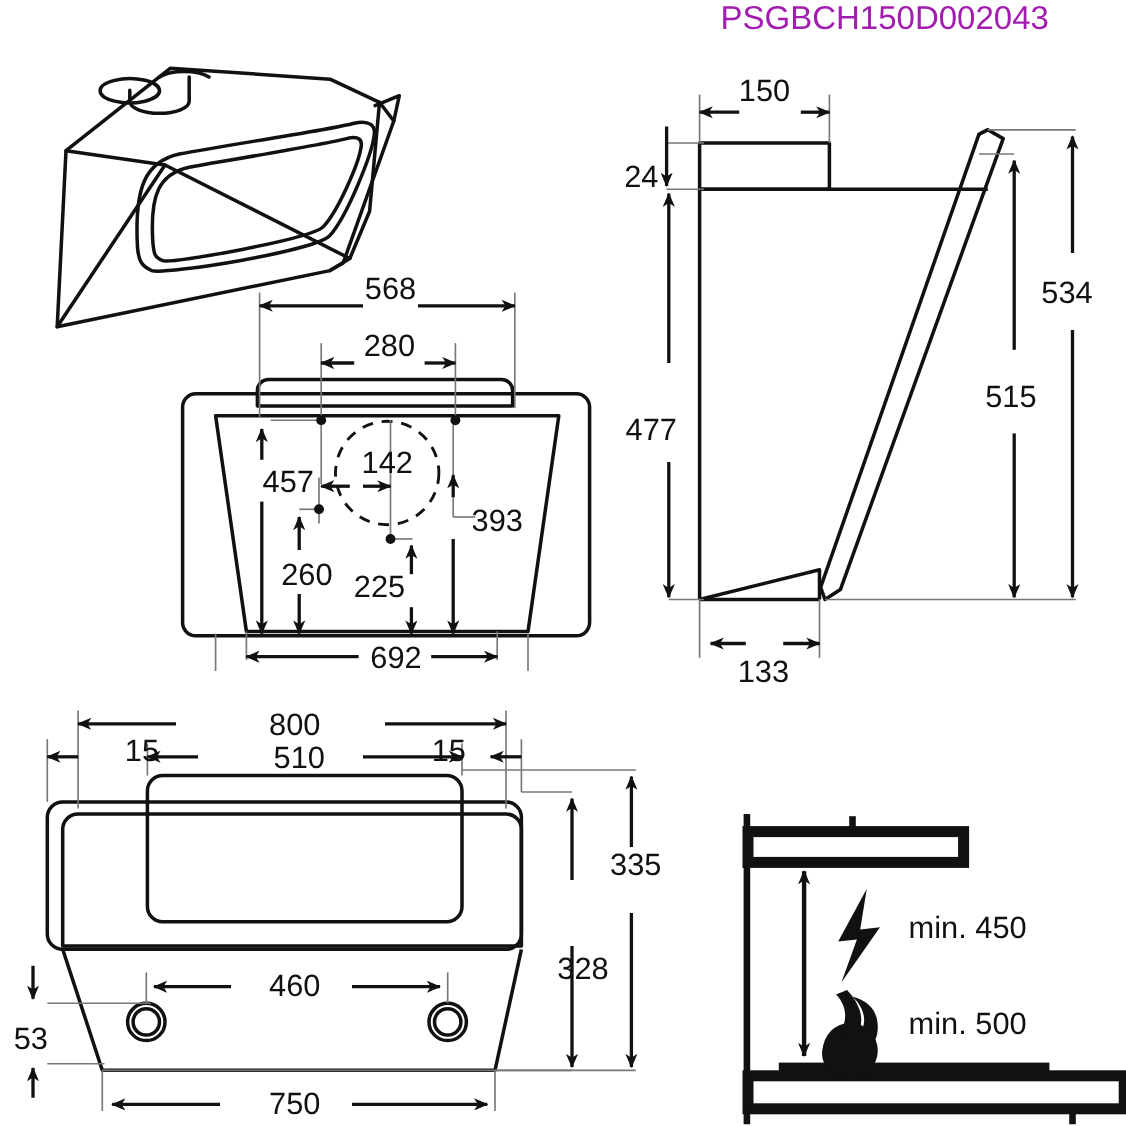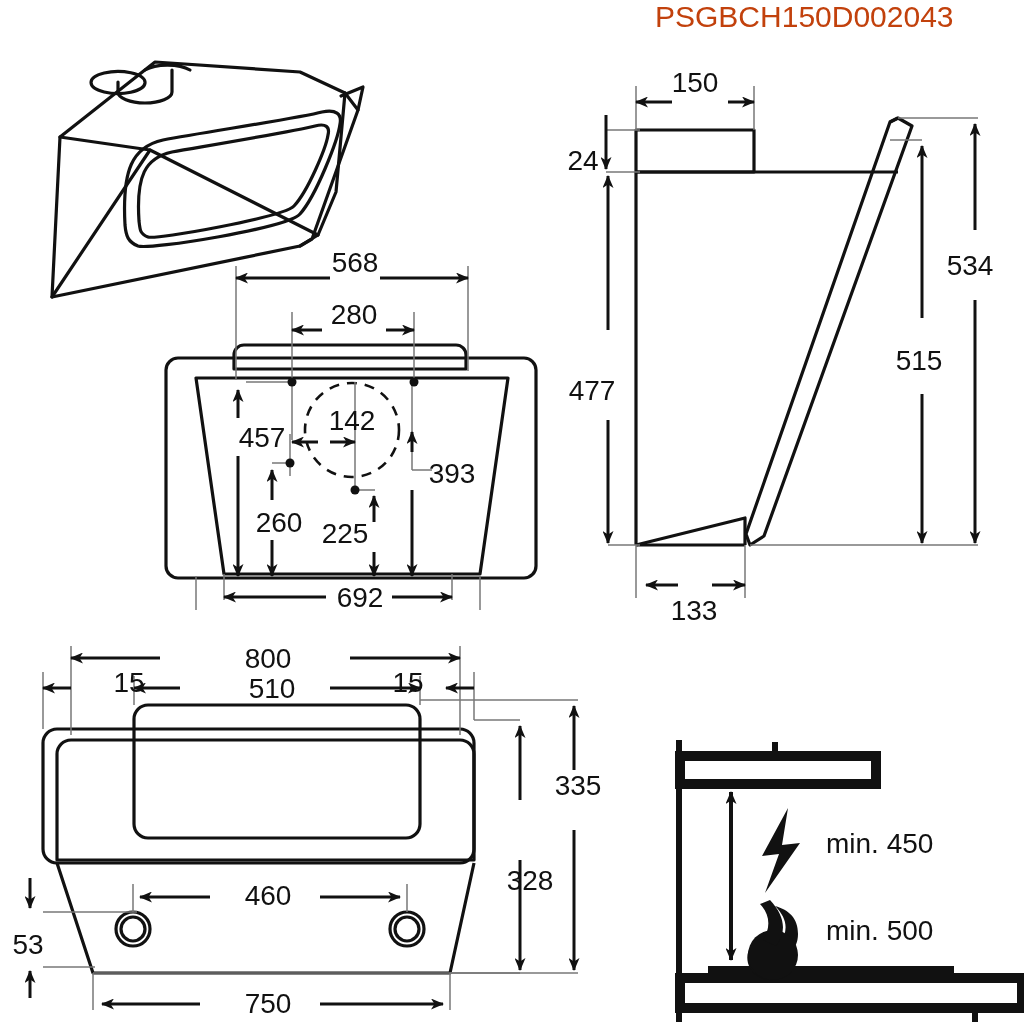--- a/index.html
+++ b/index.html
@@ -22,21 +22,21 @@
     width: 1024px;
     height: 1024px;
   }
   .doc-title {
     position: absolute;
     left: 655px;
     top: 0px;
     font-size: 30px;
     letter-spacing: 0px;
     font-family: "Liberation Sans", sans-serif;
-    color: #c2410c;
+    color: #a21caf;
     white-space: nowrap;
   }
   svg text {
     font-family: "Liberation Sans", sans-serif;
     fill: #111111;
   }
   .dim-txt { font-size: 28px; }
   .note-txt { font-size: 28px; }
 </style>
 </head>

